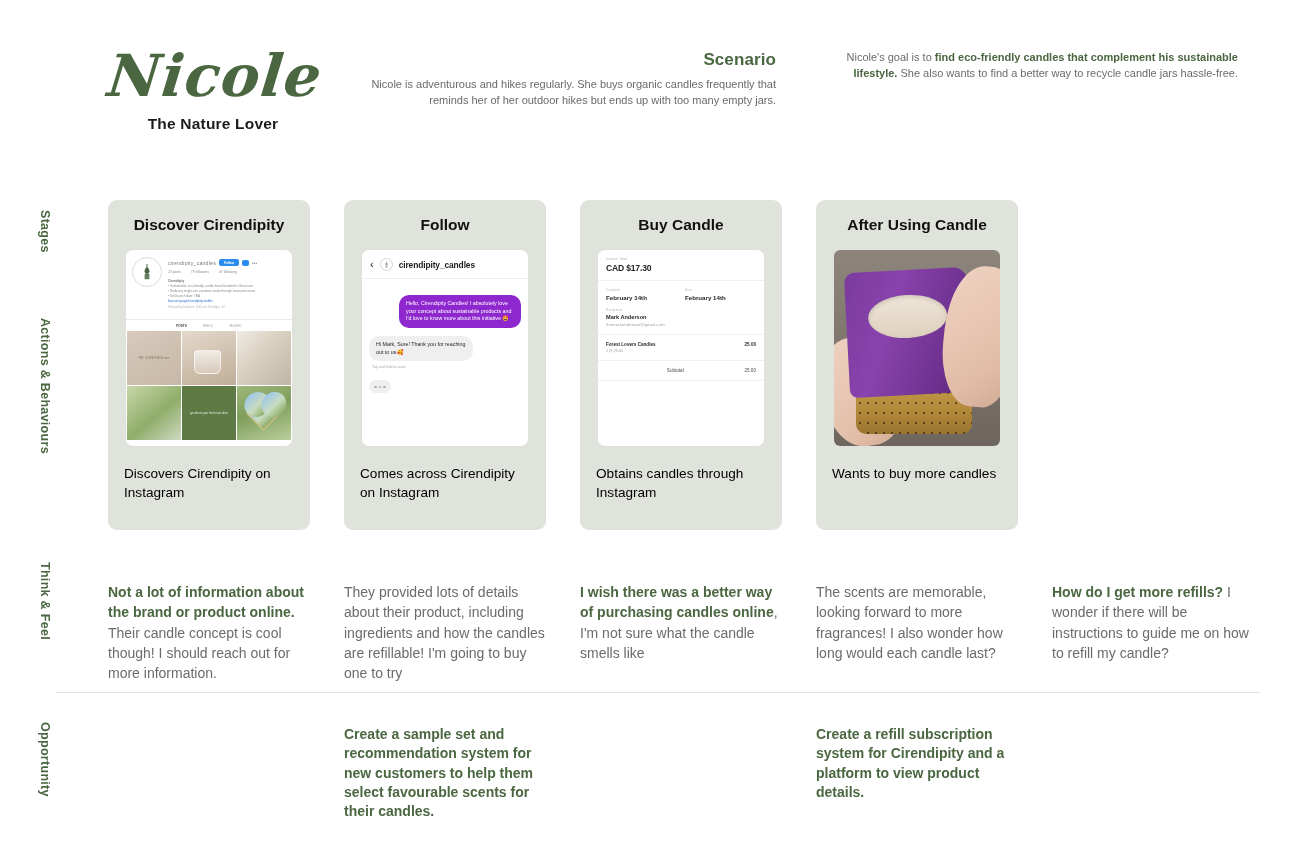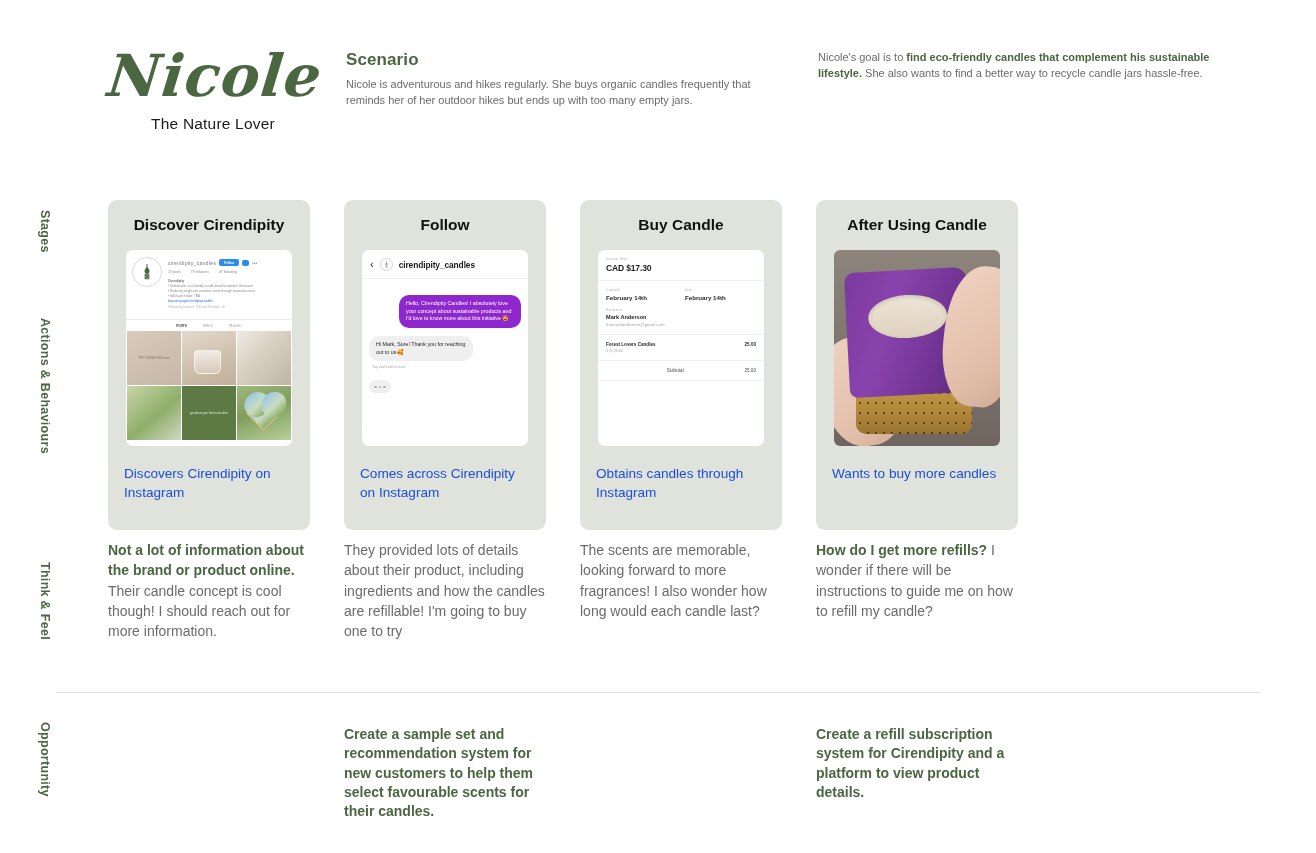--- a/index.html
+++ b/index.html
@@ -21,26 +21,26 @@
     font-weight: 700;
     font-size: 58px;
     line-height: 1.05;
     color: #4a6741;
     letter-spacing: 1px;
     transform: skewX(-6deg);
   }
   .persona-tag {
     margin-top: 8px;
     font-size: 15.5px;
-    font-weight: 400;
+    font-weight: 700;
     color: #1c1c1c;
     letter-spacing: .2px;
   }
 
-  .blurb { position: absolute; }
+  .blurb { position: absolute; text-align: right; }
   .blurb.scenario { left: 346px; top: 50px; width: 430px; }
   .blurb.goal { left: 818px; top: 50px; width: 420px; }
   .blurb h2 {
     font-size: 17px;
     font-weight: 700;
     color: #4a6741;
     margin-bottom: 7px;
     letter-spacing: .1px;
   }
   .blurb p {
@@ -70,21 +70,21 @@
   
   .grid {
     position: absolute;
     left: 108px;
     width: 1155px;
     display: grid;
     grid-template-columns: repeat(5, 202px);
     gap: 34px;
   }
   .grid.stages-row { top: 200px; }
-  .grid.think-row  { top: 540px; }
+  .grid.think-row  { top: 582px; }
   .grid.opp-row    { top: 725px; }
 
   
   .card {
     background: #dfe3dc;
     border-radius: 9px;
     padding: 16px 16px 18px;
     display: flex;
     flex-direction: column;
     min-height: 330px;
@@ -103,21 +103,21 @@
     overflow: hidden;
     background: #fff;
     position: relative;
   }
   .visual.tall { height: 196px; }
   .visual.photo { height: 196px; border-radius: 6px; }
   .card-caption {
     margin-top: 18px;
     font-size: 13.6px;
     line-height: 1.42;
-    color: #1d4ed8;
+    color: #000000;
   }
 
   
   .ig { width: 100%; height: 100%; background: #fff; font-size: 3.1px; color: #8c8c8c; }
   .ig-top { display: flex; padding: 7px 5px 4px 6px; gap: 6px; }
   .ig-avatar {
     width: 30px; height: 30px; border-radius: 50%;
     border: 1px solid #d8d8d8; flex: none;
     display: flex; align-items: center; justify-content: center;
   }
@@ -477,20 +477,21 @@
         <div class="pj-hand-r"></div>
       </div>
     </div>
     <div class="card-caption">Wants to buy more candles</div>
   </div>
 </div>
 
 <div class="grid think-row">
   <div class="tf"><b>Not a lot of information about the brand or product online.</b><span> Their candle concept is cool though! I should reach out for more information.</span></div>
   <div class="tf"><b></b><span>They provided lots of details about their product, including ingredients and how the candles are refillable! I'm going to buy one to try</span></div>
+  <div class="tf"><b>I wish there was a better way of purchasing candles online</b><span>, I'm not sure what the candle smells like</span></div>
   <div class="tf"><b></b><span>The scents are memorable, looking forward to more fragrances! I also wonder how long would each candle last?</span></div>
   <div class="tf"><b>How do I get more refills?</b><span> I wonder if there will be instructions to guide me on how to refill my candle?</span></div>
 </div>
 
 <div class="divider"></div>
 
 <div class="grid opp-row">
   <div class="opp"></div>
   <div class="opp">Create a sample set and recommendation system for new customers to help them select favourable scents for their candles.</div>
   <div class="opp"></div>

